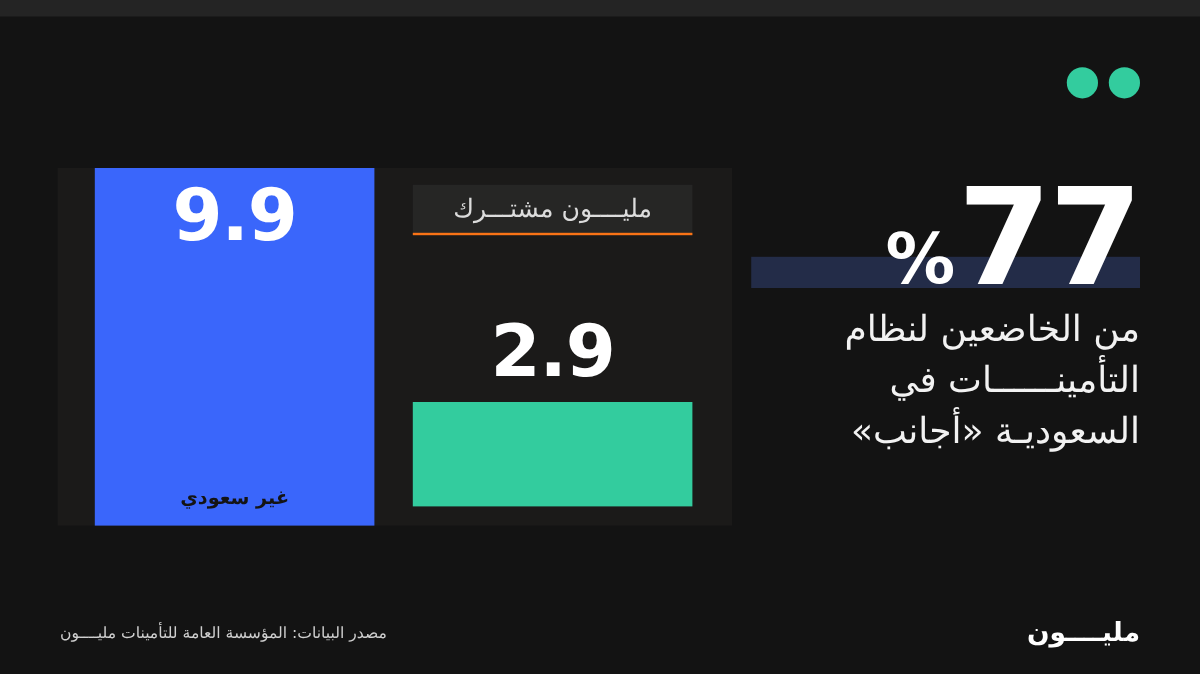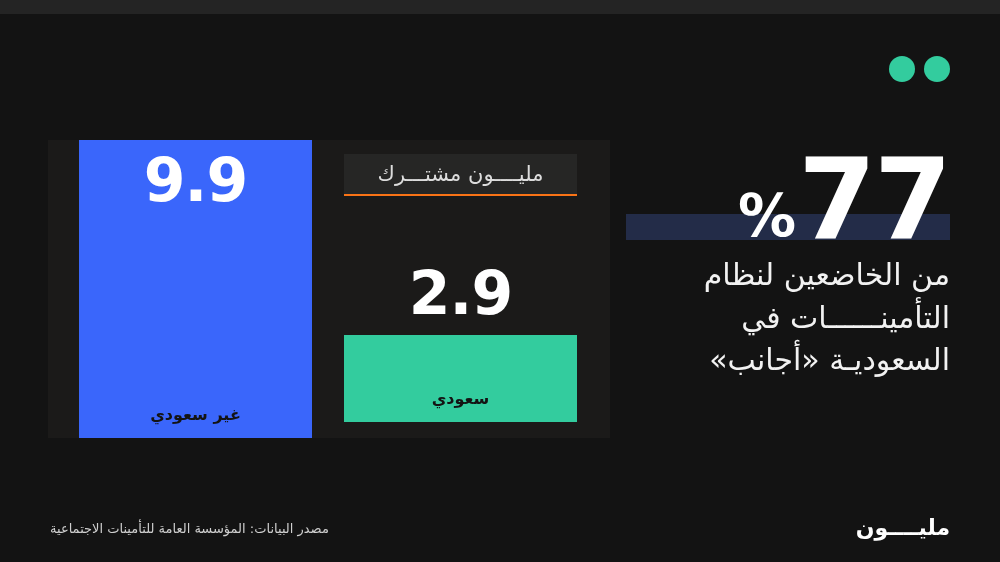--- a/index.html
+++ b/index.html
@@ -235,37 +235,36 @@
     <div class="bar-col" id="col-nonsaudi">
       <div class="bar" style="background: rgb(58, 102, 251);">
         <div class="bar-value">9.9</div>
         <div class="bar-label" style="color: rgb(20, 20, 20);">غير سعودي</div>
       </div>
     </div>
 
     <div class="bar-col" id="col-saudi">
       <div class="bar" style="background: rgb(51, 204, 158); height: 87px;">
         <div class="bar-value">2.9</div>
-        <div class="bar-label" style="color: rgb(20, 20, 20);">سعودي</div>
       </div>
     </div>
 
   </div>
 
   <div class="headline">
     <div class="stat-row">
       <div class="accent-bar" style="background: rgb(35, 44, 72);"></div>
       <div class="stat-line">
         <span class="pct-sign">%</span>
         <span class="stat-number">77</span>
       </div>
     </div>
     <div class="headline-text">
       <div>من الخاضعين لنظام</div>
       <div>التأمينــــــات في</div>
       <div>السعوديـة «أجانب»</div>
     </div>
   </div>
 
-  <div class="source">مصدر البيانات: المؤسسة العامة للتأمينات الاجتماعية</div>
+  <div class="source">مصدر البيانات: المؤسسة العامة للتأمينات مليــــون</div>
   <div class="logo">مليــــون</div>
 
 </div>
 
 </body></html>

